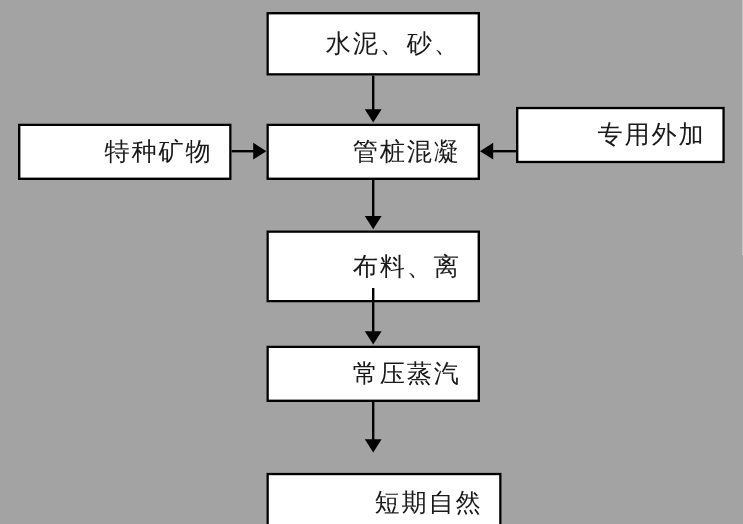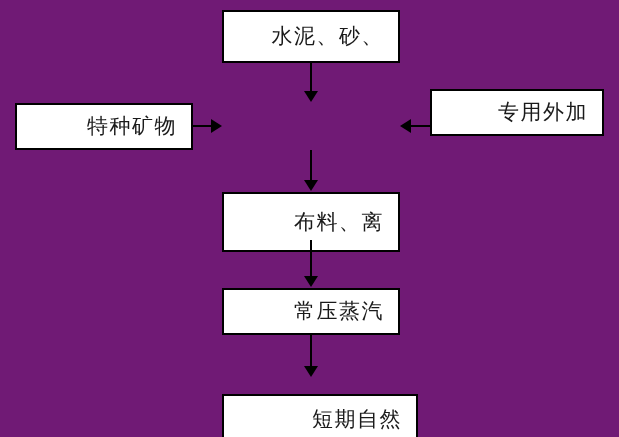--- a/index.html
+++ b/index.html
@@ -8,21 +8,21 @@
     padding: 0;
     background: #ffffff;
   }
   body {
     font-family: "DejaVu Serif", "Liberation Serif", serif;
   }
   #canvas {
     position: relative;
     width: 619px;
     height: 437px;
-    background: #701a75;
+    background: #a3a3a3;
     overflow: hidden;
   }
   .node {
     position: absolute;
     box-sizing: border-box;
     background: #ffffff;
     border: 2px solid #000000;
     display: flex;
     align-items: center;
     justify-content: flex-end;
@@ -89,20 +89,23 @@
 
   <div class="node" style="left:15px; top:103px; width:178px; height:47px;justify-content:flex-end;">
     <span class="node-label">特种矿物</span>
   </div>
 
   <div>
     <div class="hline" style="left:193px; top:125px; width:20px;"></div>
     <div class="arrow-right" style="left:211px; top:119px;"></div>
   </div>
 
+  <div class="node" style="left:222px; top:103px; width:178px; height:47px;">
+    <span class="node-label">管桩混凝</span>
+  </div>
 
   <div>
     <div class="hline" style="left:409px; top:125px; width:21px;"></div>
     <div class="arrow-left" style="left:400px; top:119px;"></div>
   </div>
 
   <div class="node" style="left:430px; top:89px; width:174px; height:47px;">
     <span class="node-label">专用外加</span>
   </div>
 

